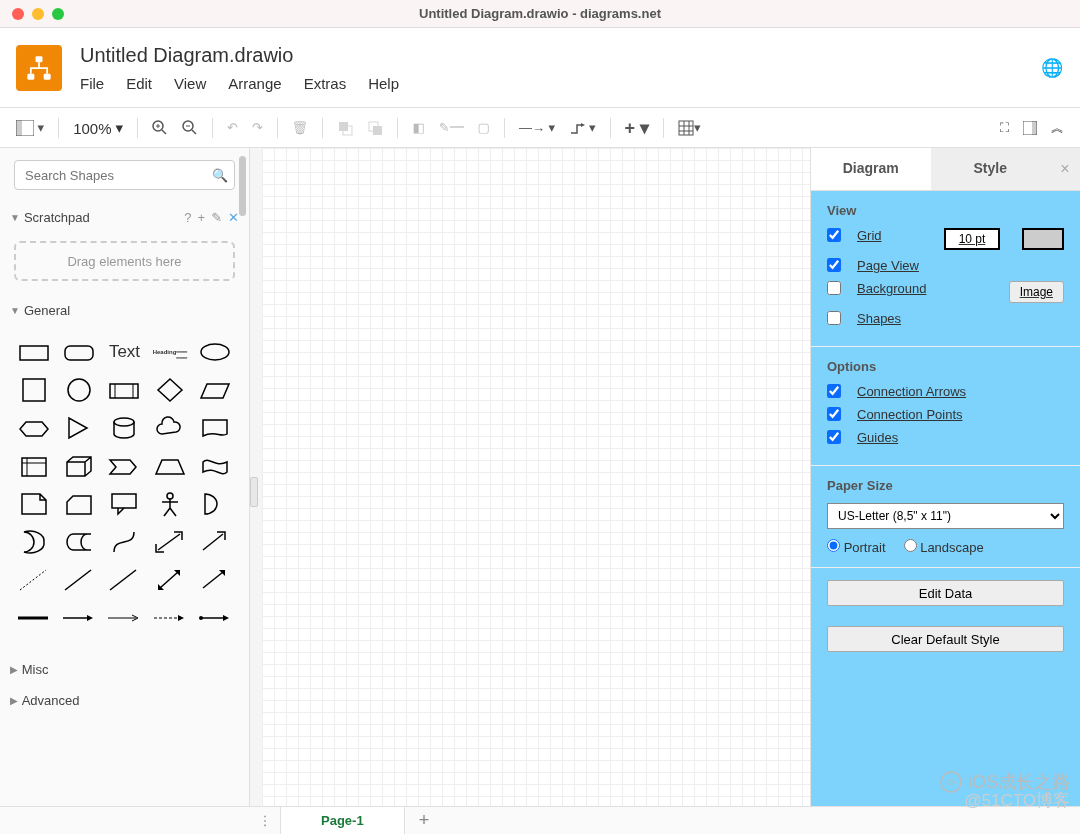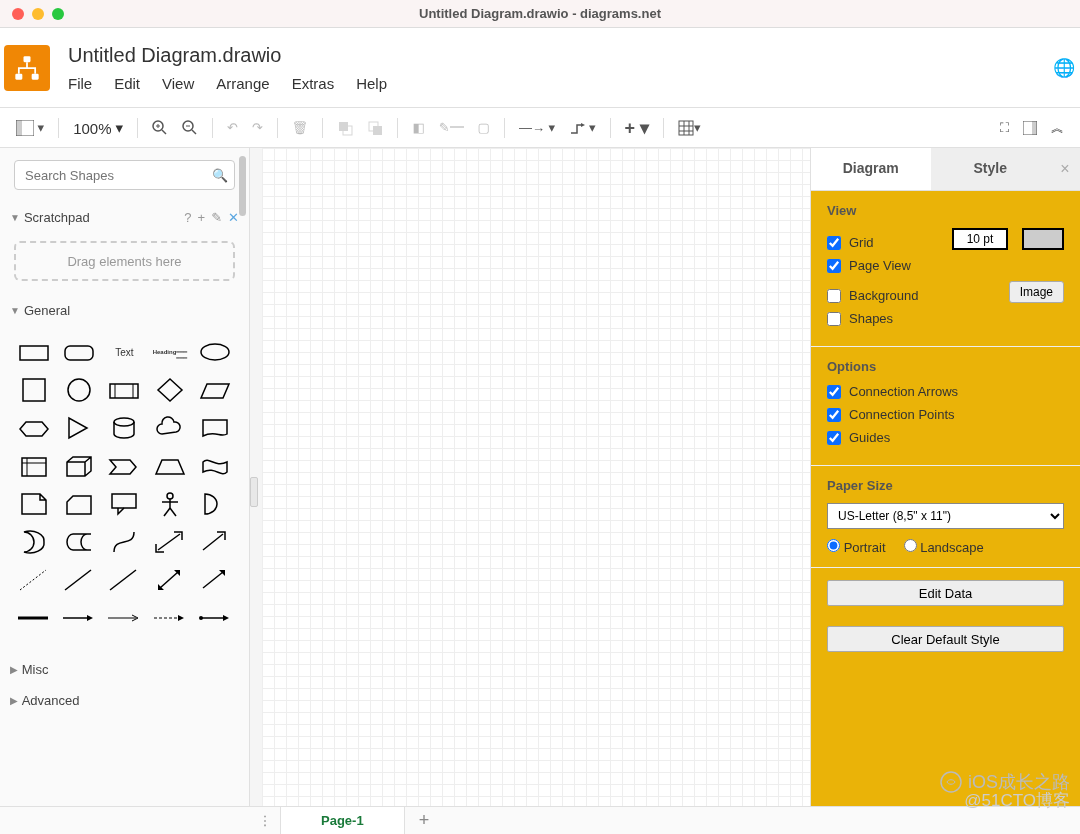--- a/index.html
+++ b/index.html
@@ -2,21 +2,21 @@
 <html><head>
 <meta charset="utf-8">
 <style>
 * { box-sizing: border-box; margin: 0; padding: 0; font-family: -apple-system, BlinkMacSystemFont, "Segoe UI", Helvetica, Arial, sans-serif; }
 body { width: 1080px; height: 834px; background: #fff; overflow: hidden; font-size: 13px; color: #333; }
 .titlebar { height: 28px; background: #faf4f4; display: flex; align-items: center; padding: 0 12px; border-bottom: 1px solid #ddd; position: relative; }
 .traffic { display: flex; gap: 8px; }
 .dot { width: 12px; height: 12px; border-radius: 50%; }
 .dot.red { background: #ff5f57; } .dot.yellow { background: #febc2e; } .dot.green { background: #28c840; }
 .title-txt { position: absolute; left: 50%; transform: translateX(-50%); font-size: 13px; font-weight: 600; color: #555; }
-.header { height: 80px; display: flex; align-items: center; padding: 0 4px; border-bottom: 1px solid #e0e0e0; }
+.header { height: 80px; display: flex; align-items: center; padding: 0 16px; border-bottom: 1px solid #e0e0e0; }
 .logo { width: 46px; height: 46px; background: #f08705; border-radius: 4px; margin-right: 18px; display: flex; align-items: center; justify-content: center; }
 .logo svg { width: 28px; height: 28px; }
 .header-right { flex: 1; }
 .doc-title { font-size: 20px; font-weight: 400; margin-bottom: 8px; }
 .menu { display: flex; gap: 22px; font-size: 15px; }
 .menu span { cursor: pointer; }
 .globe { margin-left: auto; color: #888; font-size: 18px; }
 .toolbar { height: 40px; border-bottom: 1px solid #e0e0e0; display: flex; align-items: center; padding: 0 10px; gap: 2px; }
 .tb-btn { padding: 4px 6px; color: #555; cursor: pointer; display: flex; align-items: center; }
 .tb-sep { width: 1px; height: 20px; background: #ddd; margin: 0 6px; }
@@ -28,37 +28,37 @@
 .search { width: 100%; height: 30px; border: 1px solid #ccc; border-radius: 4px; padding: 0 30px 0 10px; font-size: 13px; background: #fff; }
 .search-icon-pos { margin-left: -26px; color: #999; }
 .section-hdr { display: flex; align-items: center; padding: 8px 10px; font-size: 13px; color: #444; cursor: pointer; }
 .section-hdr .caret { margin-right: 4px; color: #888; font-size: 10px; }
 .scratchpad-actions { margin-left: auto; display: flex; gap: 6px; color: #999; font-size: 13px; }
 .scratchpad-actions .x { color: #5aa6e0; }
 .drop-zone { margin: 8px 14px 14px; border: 2px dashed #ccc; border-radius: 6px; height: 40px; display: flex; align-items: center; justify-content: center; color: #999; font-size: 13px; }
 .shapes-grid { display: grid; grid-template-columns: repeat(5, 1fr); gap: 6px 6px; padding: 10px 14px; }
 .shape-cell { height: 32px; display: flex; align-items: center; justify-content: center; cursor: pointer; }
 .shape-cell svg { width: 36px; height: 28px; }
-.shape-cell.text { font-size: 10px; }
+.shape-cell.text { font-size: 17px; }
 .shape-cell.heading { font-size: 6px; text-align: left; line-height: 1; }
 .more-shapes { padding: 12px 14px; color: #e8721c; font-weight: 600; font-size: 14px; border-top: 1px solid #e0e0e0; cursor: pointer; }
 .canvas { flex: 1; background: #f5f5f5; position: relative; overflow: hidden; }
 .canvas-inner { position: absolute; left: 12px; top: 0; right: 0; bottom: 0; background-color: #fff;
   background-image: linear-gradient(#eee 1px, transparent 1px), linear-gradient(90deg, #eee 1px, transparent 1px),
                     linear-gradient(#ddd 1px, transparent 1px), linear-gradient(90deg, #ddd 1px, transparent 1px);
   background-size: 12px 12px, 12px 12px, 48px 48px, 48px 48px; }
 .collapse-handle { position: absolute; left: 0; top: 50%; width: 8px; height: 30px; background: #e8e8e8; border: 1px solid #ccc; border-radius: 2px; cursor: pointer; }
-.right-panel { width: 270px; border-left: 1px solid #e0e0e0; background: #eab308; overflow-y: auto; }
+.right-panel { width: 270px; border-left: 1px solid #e0e0e0; background: #7dd3fc; overflow-y: auto; }
 .tabs { display: flex; border-bottom: 1px solid #e0e0e0; }
 .tab { flex: 1; text-align: center; padding: 12px 0; font-size: 14px; font-weight: 600; color: #555; cursor: pointer; }
 .tab.active { background: #fff; } .tab.inactive { background: #eee; }
 .tab-close { width: 30px; text-align: center; padding: 12px 0; color: #aaa; background: #eee; cursor: pointer; font-size:16px;}
 .panel-section { padding: 12px 16px; border-bottom: 1px solid #eee; }
 .panel-label { font-weight: 600; font-size: 13px; color: #555; margin-bottom: 10px; }
-.chk-row { display: flex; align-items: flex-end; gap: 8px; margin: 8px 0; font-size: 13px; }
+.chk-row { display: flex; align-items: flex-start; gap: 16px; margin: 8px 0; font-size: 13px; text-decoration: underline; }
 .chk-row input[type=checkbox] { width: 14px; height: 14px; accent-color: #0a6cff; }
 .grid-size { width: 56px; height: 22px; border: 2px solid #000; font-size: 12px; text-align: center; margin-left: auto; }
 .grid-color { width: 42px; height: 22px; border: 2px solid #000; background: #ccc; margin-left: 6px; }
 .img-btn { padding: 3px 10px; border: 1px solid #aaa; border-radius: 3px; background: #eee; font-size: 12px; margin-left: auto; cursor: pointer; }
 .select { width: 100%; height: 26px; border: 1px solid #888; font-size: 12px; padding: 0 6px; background: #fff; }
 .radio-row { display: flex; gap: 18px; margin-top: 10px; font-size: 13px; align-items: center; }
 .radio-row input { accent-color: #0a6cff; }
 .panel-btn { width: 100%; height: 26px; border: 1px solid #aaa; background: #eee; font-size: 13px; margin-bottom: 20px; cursor: pointer; border-radius: 2px; }
 .footer { height: 28px; border-top: 1px solid #e0e0e0; display: flex; align-items: center; background: #fafafa; }
 .footer-dots { width: 30px; text-align: center; color: #888; cursor: pointer; }

